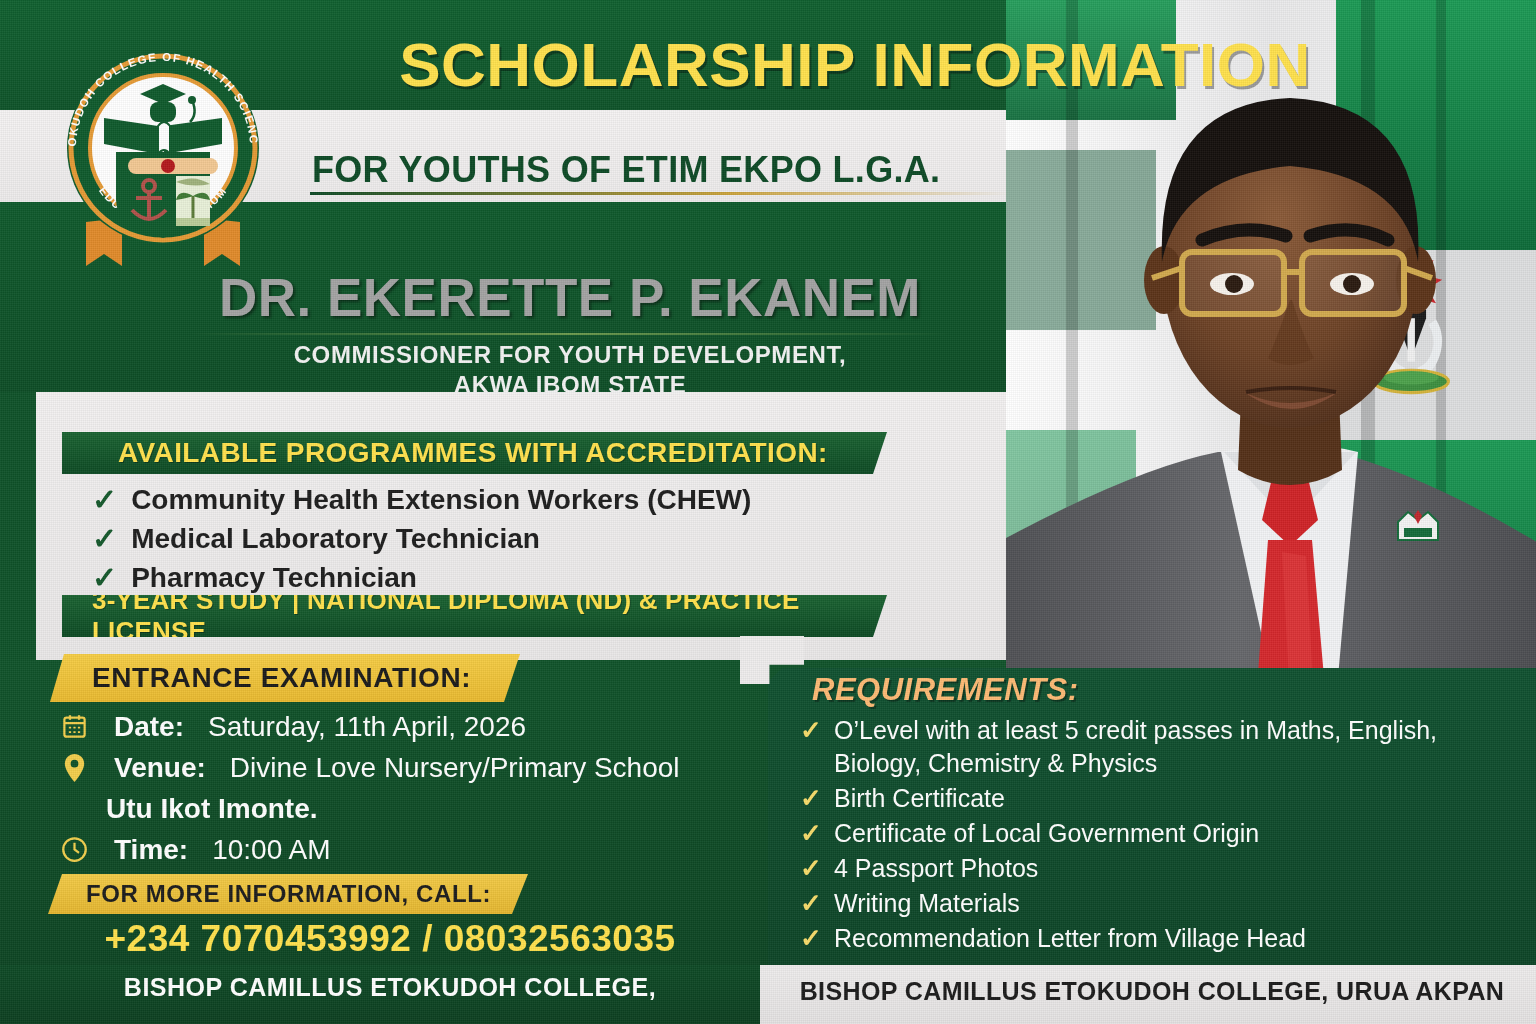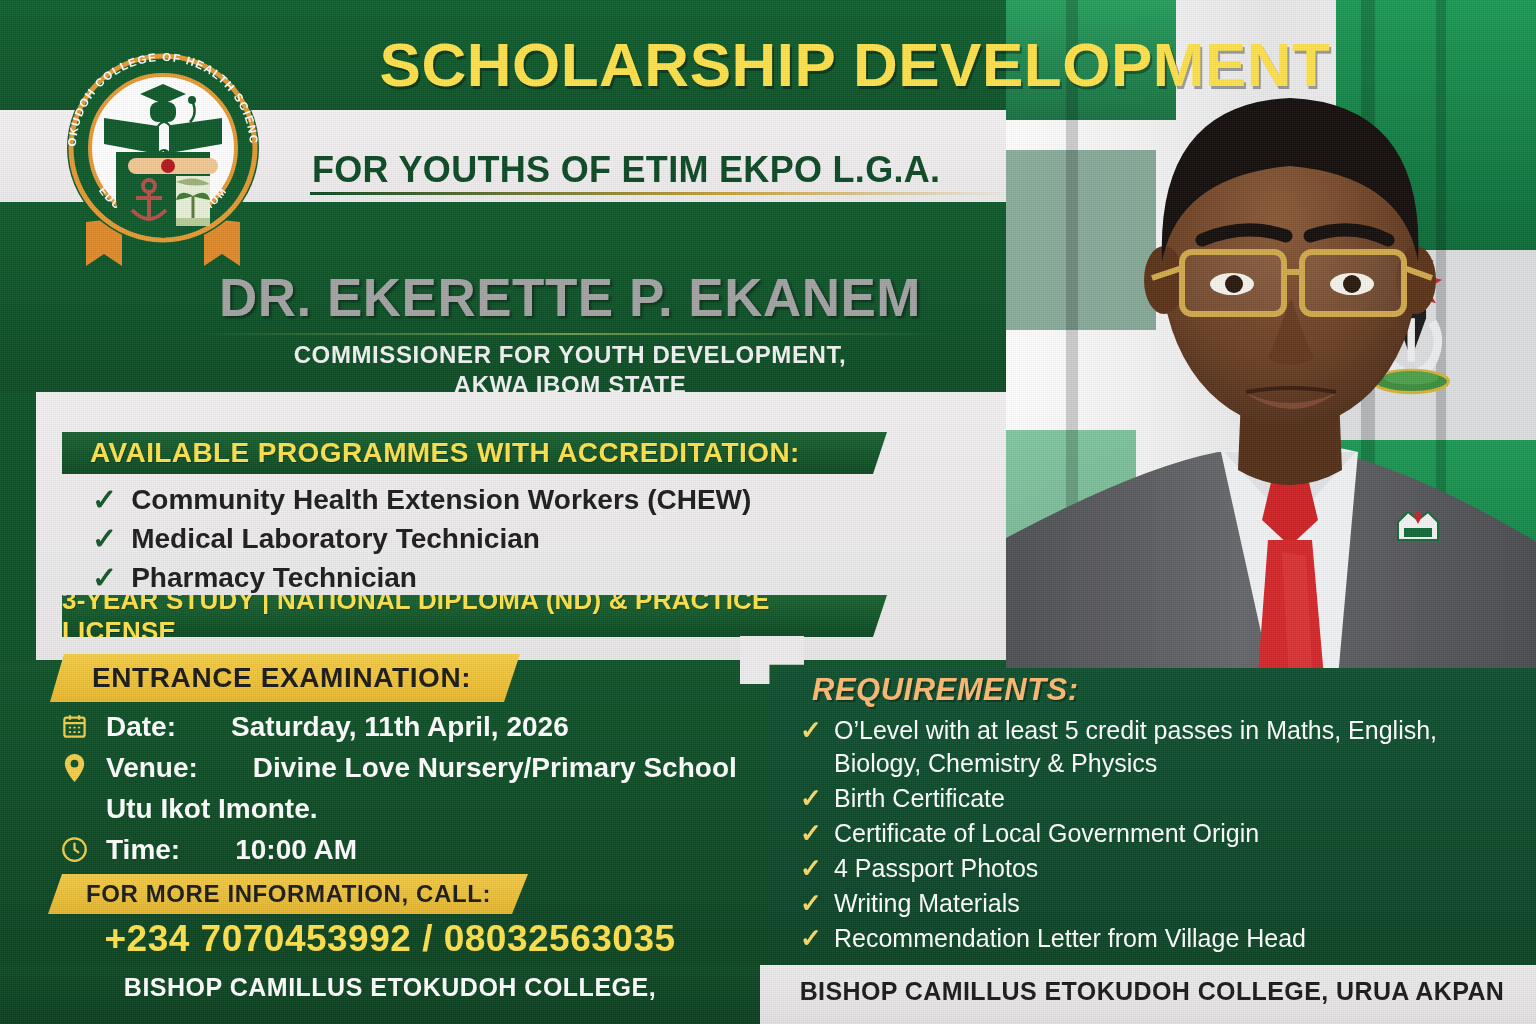--- a/index.html
+++ b/index.html
@@ -116,55 +116,55 @@
     text-align:center; color:#f2f2f2; font-size:24px; font-weight:bold;
     line-height:30px; letter-spacing:.6px;
   }
 
   
   #prog-head {
     position:absolute; left:62px; top:432px; width:825px; height:42px; z-index:42;
     background:linear-gradient(180deg,#1a6331,#0d4a24);
     clip-path:polygon(0 0,100% 0,calc(100% - 14px) 100%,0 100%);
     color:#ffe14d; font-size:28px; font-weight:bold; letter-spacing:.4px;
-    display:flex; align-items:center; padding-left:28px;
+    display:flex; align-items:center; padding-left:56px;
     text-shadow:1px 1px 0 rgba(0,0,0,.28);
   }
   .prog-list { position:absolute; left:92px; top:480px; width:800px; z-index:42; }
   .prog-item {
     display:flex; align-items:center; gap:14px;
     font-size:28px; font-weight:bold; color:#1d1d1d; height:39px;
   }
   .chk-dark { color:#14582b; font-size:30px; font-weight:bold; line-height:1; }
 
   #prog-foot {
     position:absolute; left:62px; top:595px; width:825px; height:42px; z-index:42;
     background:linear-gradient(180deg,#1a6331,#0d4a24);
     clip-path:polygon(0 0,100% 0,calc(100% - 14px) 100%,0 100%);
     color:#ffe14d; font-size:26px; font-weight:bold; letter-spacing:.2px;
-    display:flex; align-items:center; 
+    display:flex; align-items:center; padding-left:30px;
     text-shadow:1px 1px 0 rgba(0,0,0,.28);
   }
 
   
   #exam-tab {
     position:absolute; left:50px; top:654px; width:470px; height:48px; z-index:44;
     background:linear-gradient(180deg,#f5cd45,#e9b92f);
     clip-path:polygon(14px 0,100% 0,calc(100% - 16px) 100%,0 100%);
     color:#1a1a1a; font-size:28px; font-weight:bold; letter-spacing:.6px;
     display:flex; align-items:center; padding-left:42px;
   }
   .exam-lines { position:absolute; left:58px; top:706px; width:720px; z-index:44; }
   .exam-row {
-    display:flex; align-items:flex-start; gap:16px;
+    display:flex; align-items:flex-start; gap:24px;
     color:#ffffff; font-size:28px; font-weight:bold; line-height:41px;
   }
   .exam-row .ic { width:32px; flex:0 0 32px; height:41px; display:flex;
      align-items:center; justify-content:center; }
-  .exam-row .val { font-weight:700;margin-left:39px; }
+  .exam-row .val { font-weight:400; }
   .exam-cont { padding-left:48px; color:#fff; font-size:28px; font-weight:bold;
      line-height:41px; }
 
   
   #call-tab {
     position:absolute; left:48px; top:874px; width:480px; height:40px; z-index:44;
     background:linear-gradient(180deg,#f3cb47,#e4b62f);
     clip-path:polygon(14px 0,100% 0,calc(100% - 16px) 100%,0 100%);
     color:#1c1c1c; font-size:24px; font-weight:bold; letter-spacing:.6px;
     display:flex; align-items:center; padding-left:38px;
@@ -364,21 +364,21 @@
     </g>
 
     <rect x="124" y="154" width="34" height="50" fill="#e8f0d8"></rect>
     <path d="M124 160 q18 -8 34 2 q-18 4 -34 -2 z" fill="#9fb27c"></path>
     <path d="M141 174 l0 26" stroke="#5a7a38" stroke-width="3"></path>
     <path d="M141 174 q-14 -8 -17 4 q12 -2 17 -4 z" fill="#3f7a34"></path>
     <path d="M141 174 q14 -8 17 4 q-12 -2 -17 -4 z" fill="#3f7a34"></path>
     <rect x="124" y="196" width="34" height="8" fill="#b9cc98"></rect>
   </svg>
 
-  <div id="headline">SCHOLARSHIP DEVELOPMENT</div>
+  <div id="headline">SCHOLARSHIP INFORMATION</div>
   <div id="subhead">FOR YOUTHS OF ETIM EKPO L.G.A.</div>
   <div id="subdivider"></div>
 
   <div id="sponsor-name">DR. EKERETTE P. EKANEM</div>
   <div id="sponsor-rule"></div>
   <div id="sponsor-role">
     <div>COMMISSIONER FOR YOUTH DEVELOPMENT,</div>
     <div>AKWA IBOM STATE</div>
   </div>
 

